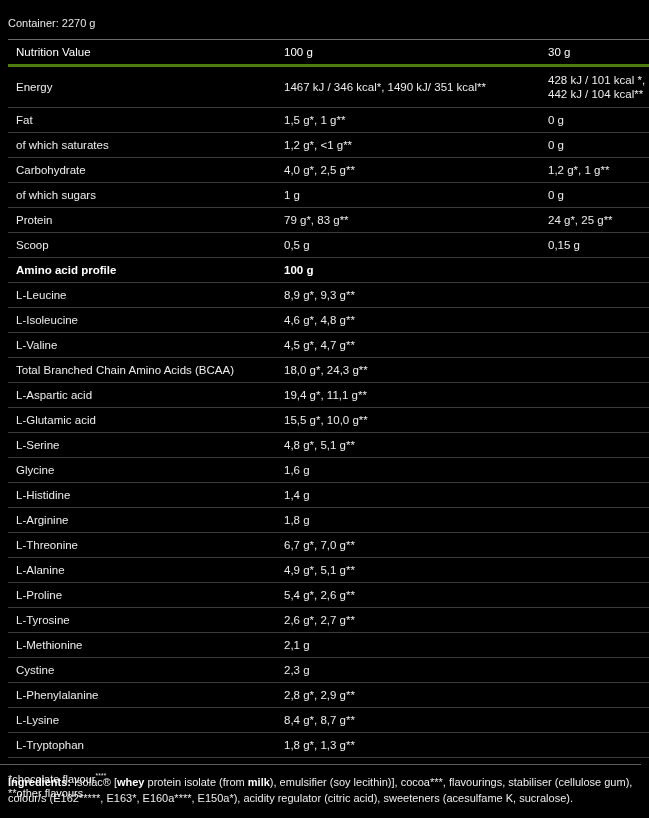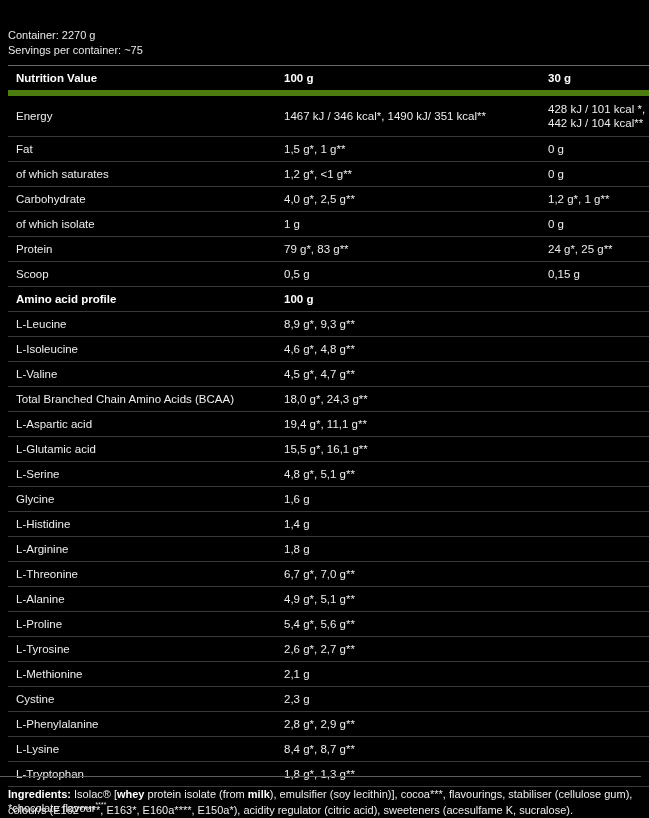--- a/index.html
+++ b/index.html
@@ -19,42 +19,41 @@
     width: 649px;
     height: 818px;
     background: #000000;
     box-sizing: border-box;
   }
   .header-block {
     padding: 16px 8px 4px 8px;
     font-size: 11px;
     line-height: 14.5px;
     color: #e8e8e8;
-    margin-top: 12px;
   }
   .header-line {
     white-space: nowrap;
   }
   table.nutrition {
     width: 633px;
     margin: 4px 8px 0 8px;
     border-collapse: collapse;
     table-layout: fixed;
   }
   table.nutrition td {
     padding: 6px 6px 6px 8px;
     font-size: 11.5px;
     vertical-align: middle;
     border-bottom: 1px solid #3a3a3a;
     color: #ededed;
   }
   tr.head td {
-    font-weight: bold;
+    font-weight: normal;
     color: #ffffff;
-    border-bottom: 6px solid #4d7c0f;
+    border-bottom: 3px solid #4d7c0f;
     border-top: 1px solid #6a6a6a;
   }
   tr.subhead td {
     font-weight: bold;
     color: #ffffff;
     margin-left: 48px;
   }
   td.c0 { width: 254px; }
   td.c1 { width: 250px; }
   td.c2 { width: 129px; }
@@ -86,21 +85,20 @@
   }
   .ingredients b { font-weight: bold; color: #ffffff; }
 </style>
 </head>
 <body>
 
 <div class="page">
 
   <div class="header-block">
     <div class="header-line">Container: 2270 g</div>
-    <div class="header-line">Servings per container: ~75</div>
   </div>
 
   <table class="nutrition">
     <tbody>
       <tr class="head">
         <td class="c0">Nutrition Value</td>
         <td class="c1">100 g</td>
         <td class="c2">30 g</td>
       </tr>
 
@@ -119,21 +117,21 @@
         <td class="c0">of which saturates</td>
         <td class="c1">1,2 g*, &lt;1 g**</td>
         <td class="c2">0 g</td>
       </tr>
       <tr>
         <td class="c0">Carbohydrate</td>
         <td class="c1">4,0 g*, 2,5 g**</td>
         <td class="c2">1,2 g*, 1 g**</td>
       </tr>
       <tr>
-        <td class="c0">of which isolate</td>
+        <td class="c0">of which sugars</td>
         <td class="c1">1 g</td>
         <td class="c2">0 g</td>
       </tr>
       <tr>
         <td class="c0">Protein</td>
         <td class="c1">79 g*, 83 g**</td>
         <td class="c2">24 g*, 25 g**</td>
       </tr>
       <tr>
         <td class="c0">Scoop</td>
@@ -167,21 +165,21 @@
         <td class="c1">18,0 g*, 24,3 g**</td>
         <td class="c2"></td>
       </tr>
       <tr>
         <td class="c0">L-Aspartic acid</td>
         <td class="c1">19,4 g*, 11,1 g**</td>
         <td class="c2"></td>
       </tr>
       <tr>
         <td class="c0">L-Glutamic acid</td>
-        <td class="c1">15,5 g*, 16,1 g**</td>
+        <td class="c1">15,5 g*, 10,0 g**</td>
         <td class="c2"></td>
       </tr>
       <tr>
         <td class="c0">L-Serine</td>
         <td class="c1">4,8 g*, 5,1 g**</td>
         <td class="c2"></td>
       </tr>
       <tr>
         <td class="c0">Glycine</td>
         <td class="c1">1,6 g</td>
@@ -202,21 +200,21 @@
         <td class="c1">6,7 g*, 7,0 g**</td>
         <td class="c2"></td>
       </tr>
       <tr>
         <td class="c0">L-Alanine</td>
         <td class="c1">4,9 g*, 5,1 g**</td>
         <td class="c2"></td>
       </tr>
       <tr>
         <td class="c0">L-Proline</td>
-        <td class="c1">5,4 g*, 5,6 g**</td>
+        <td class="c1">5,4 g*, 2,6 g**</td>
         <td class="c2"></td>
       </tr>
       <tr>
         <td class="c0">L-Tyrosine</td>
         <td class="c1">2,6 g*, 2,7 g**</td>
         <td class="c2"></td>
       </tr>
       <tr>
         <td class="c0">L-Methionine</td>
         <td class="c1">2,1 g</td>

